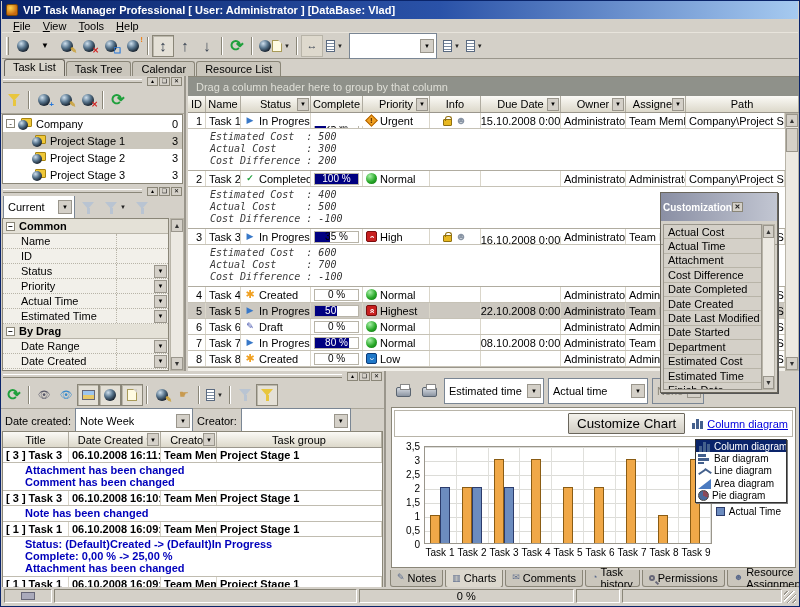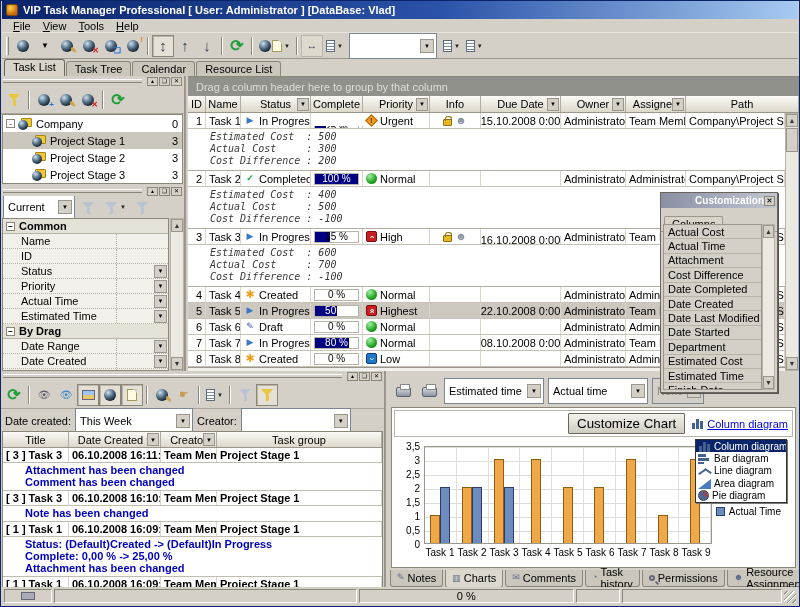--- a/index.html
+++ b/index.html
@@ -108,21 +108,21 @@
   .lock{width:9px;height:7px;background:#e8b820;border:1px solid #907010;border-radius:1px;position:relative;margin-top:4px;flex:none}
   .lock::before{content:"";position:absolute;left:1px;top:-4px;width:5px;height:4px;border:1px solid #907010;border-bottom:none;border-radius:3px 3px 0 0}
   .person{color:#8894a4;font-size:11px;line-height:1}
   .g-detail{padding:2px 0 3px 22px;border-bottom:1px solid #b0aca0;background:#fff}
   .detail-line{font-family:"DejaVu Sans Mono",monospace;font-style:italic;font-size:10px;line-height:12px;color:#3a3a3a;white-space:pre}
   #gridfoot{height:15px;background:#f2f0ea;border-top:1px solid #9a968c;border-bottom:1px solid #9a968c;display:flex;align-items:center;padding:0 6px}
   #gridscroll{top:36px;bottom:0}
 
   
   #customization{position:absolute;left:659px;top:191px;width:118px;height:201px;background:#d4d0c8;border:1px solid #6a665c;box-shadow:1px 1px 0 #555;z-index:10}
-  #cust-title{height:15px;background:linear-gradient(90deg,#8a8fa4,#c2c6d2);color:#fff;font-weight:bold;font-size:10px;display:flex;align-items:center;justify-content:flex-end;padding:0 2px}
+  #cust-title{height:28px;background:linear-gradient(90deg,#8a8fa4,#c2c6d2);color:#fff;font-weight:bold;font-size:10px;display:flex;align-items:center;justify-content:flex-start;padding:0 2px}
   .xbtn{width:11px;height:10px;background:#d4d0c8;border:1px solid #8a8678;color:#222;font-size:7px;line-height:8px;text-align:center}
   #cust-tabrow{height:24px;display:flex;align-items:flex-end;padding-left:3px;border-bottom:1px solid #9a968c}
   #cust-tab{border:1px solid #9a968c;border-bottom:none;border-radius:2px 2px 0 0;background:#d8d4ca;padding:1px 7px;height:15px}
   #cust-list{position:absolute;top:31px;left:2px;right:15px;bottom:2px;border:1px solid #9a968c;background:#d4d0c8;overflow:hidden}
   .cust-item{height:14.4px;border-bottom:1px solid #b8b4a8;display:flex;align-items:center;padding:0 4px;overflow:hidden;white-space:nowrap}
   #custscroll{top:31px;bottom:2px;right:2px;width:13px}
 
   
   #bottomleft{position:absolute;left:0;top:370px;width:385px;height:218px;border-right:2px solid #9a968c;background:#d4d0c8}
   #histfilter{height:23px;display:flex;align-items:center;gap:4px;padding:0 4px}
@@ -756,21 +756,21 @@
     <span class="tbtn">
         <span class="funnel gray"></span>
       </span>
     <span class="tbtn pressed">
         <span class="funnel"></span>
       </span>
   </div>
   <div id="histfilter">
     <span>Date created:</span>
     <span class="combo" style="width:118px">
-        <span class="val">This Week</span>
+        <span class="val">Note Week</span>
         <span class="dd">▼</span>
       </span>
     <span>Creator:</span>
     <span class="combo" style="width:110px">
         <span class="val"></span>
         <span class="dd">▼</span>
       </span>
   </div>
   <div id="histtable">
     <div id="histhead">

